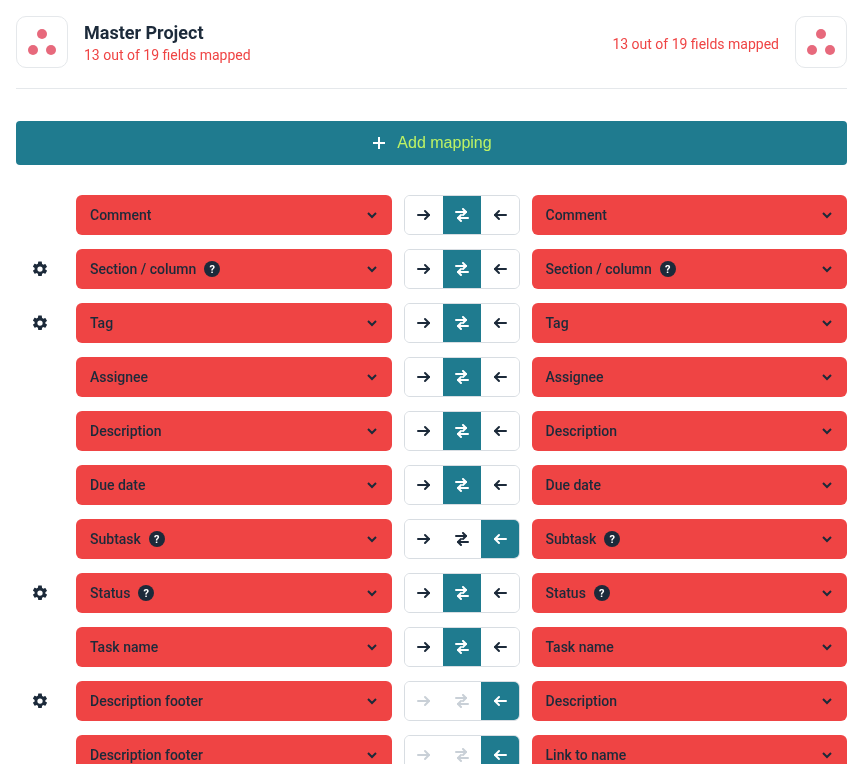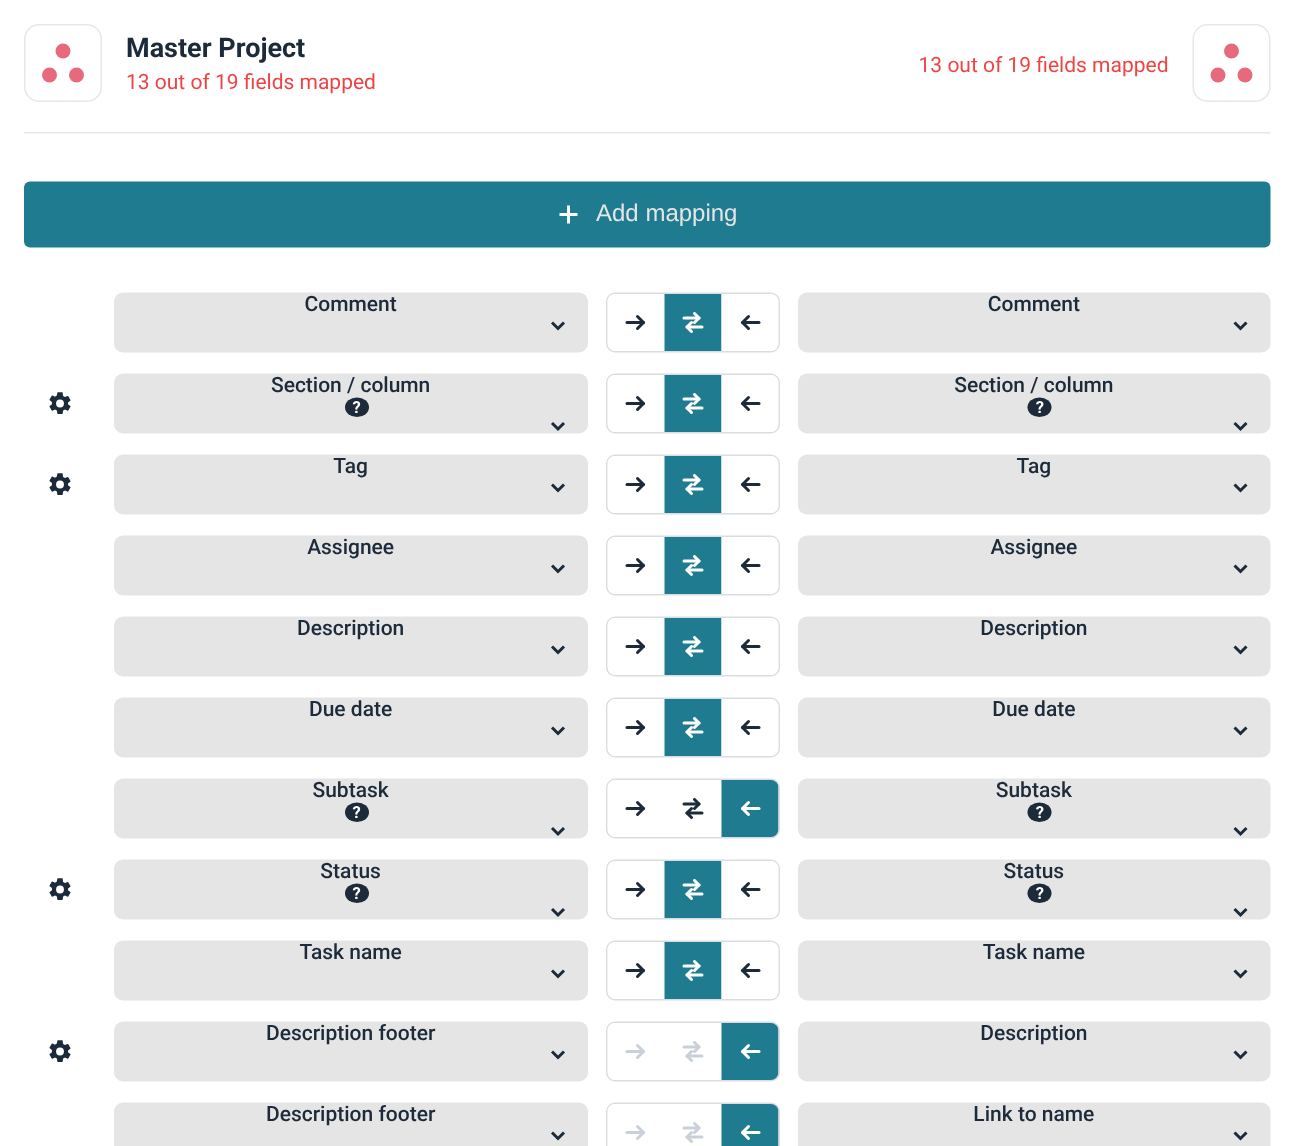--- a/index.html
+++ b/index.html
@@ -34,50 +34,49 @@
   }
   .asana-dots .d1 { top: 0; left: 9px; }
   .asana-dots .d2 { bottom: 0; left: 0; }
   .asana-dots .d3 { bottom: 0; right: 0; }
   .project-title { font-size: 18px; font-weight: 700; color: #1c2a3a; }
   .project-sub { font-size: 14px; color: #ef4444; margin-top: 4px; }
   .add-mapping-btn {
     margin-top: 32px;
     width: 100%;
     background: #1f7b8f;
-    color: #e5e5e5;
+    color: #bef264;
     border: none;
     border-radius: 4px;
     height: 44px;
     font-size: 16px;
     font-weight: 500;
     display: flex; align-items: center; justify-content: center;
     gap: 10px;
     cursor: pointer;
   }
   .rows { margin-top: 30px; display: flex; flex-direction: column; gap: 14px; padding-bottom: 30px; }
   .row {
     display: grid;
     grid-template-columns: 48px 1fr 116px 1fr;
     gap: 12px;
     align-items: center;
   }
   .gear-cell { display: flex; justify-content: center; }
   .field {
-    background: #e5e5e5;
+    background: #ef4444;
     border-radius: 6px;
     height: 40px;
     display: flex; align-items: center;
     padding: 0 14px;
     font-size: 14px;
     color: #1c2a3a;
     font-weight: 500;
     position: relative;
     cursor: pointer;
-    flex-direction: column;
   }
   .field .q {
     width: 16px; height: 16px; border-radius: 50%;
     background: #1c2a3a; color: #fff;
     font-size: 11px; font-weight: 700;
     display: inline-flex; align-items: center; justify-content: center;
     margin-left: 8px;
   }
   .field .chev {
     margin-left: auto;

